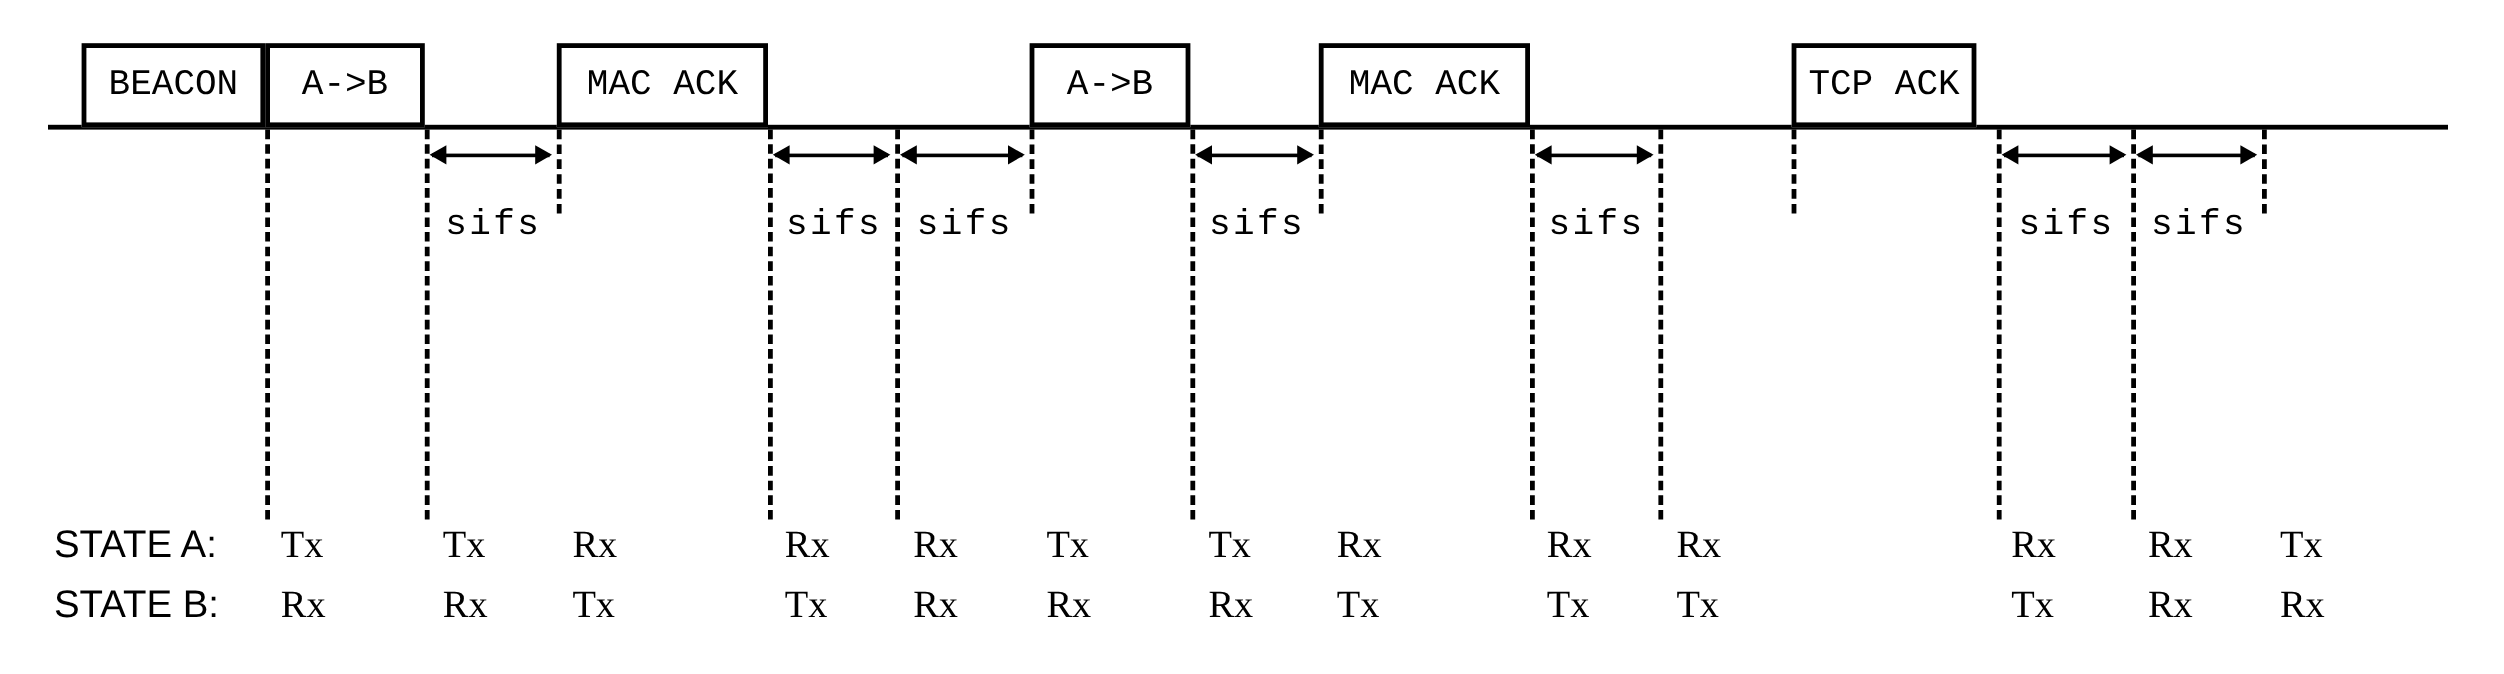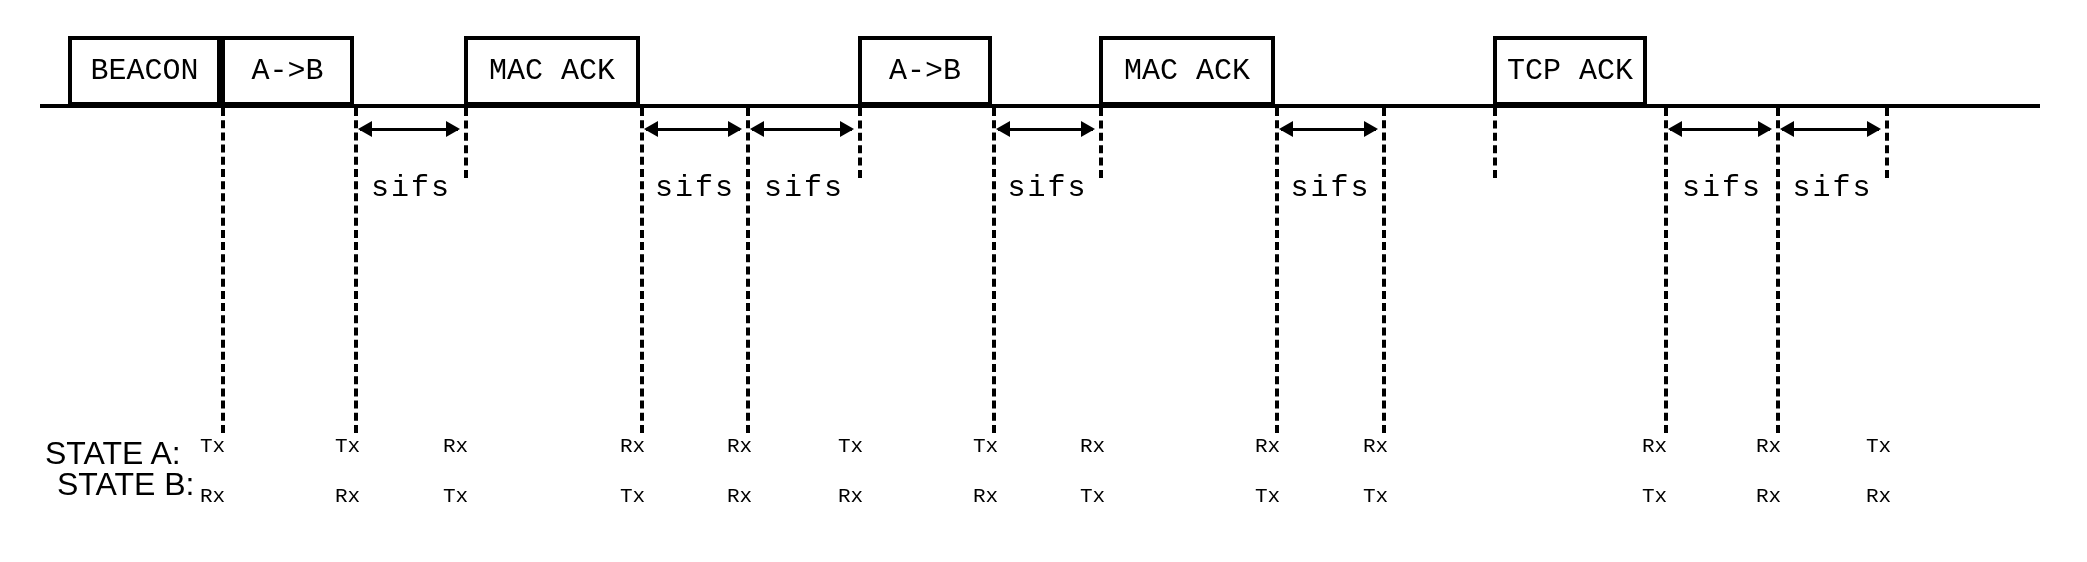--- a/index.html
+++ b/index.html
@@ -71,22 +71,23 @@
       top: -7px;
       right: -2px;
     }
     .state-label {
       position: absolute;
       font-size: 32px;
       font-family: Arial, sans-serif;
     }
     .state-value {
       position: absolute;
-      font-size: 21px;
-      font-family: Liberation Mono, monospace;
+      font-size: 32px;
+      font-family: Liberation Serif, serif;
+      margin-left: 34px;
     }
   </style>
 </head>
 <body>
 
 <div class="diagram">
 
   <div class="timeline-bar" id="timeline" style="left: 20px; width: 2000px;"></div>
 
   <div id="frames-container">
@@ -170,21 +171,21 @@
       <div class="state-value" style="left: 600px; top: 415px;">Rx</div>
       <div class="state-value" style="left: 707px; top: 415px;">Rx</div>
       <div class="state-value" style="left: 818px; top: 415px;">Tx</div>
       <div class="state-value" style="left: 953px; top: 415px;">Tx</div>
       <div class="state-value" style="left: 1060px; top: 415px;">Rx</div>
       <div class="state-value" style="left: 1235px; top: 415px;">Rx</div>
       <div class="state-value" style="left: 1343px; top: 415px;">Rx</div>
       <div class="state-value" style="left: 1622px; top: 415px;">Rx</div>
       <div class="state-value" style="left: 1736px; top: 415px;">Rx</div>
       <div class="state-value" style="left: 1846px; top: 415px;">Tx</div>
-      <div class="state-label" style="left: 25px; top: 446px; margin-left: 12px;">STATE B:</div>
+      <div class="state-label" style="left: 25px; top: 465px;">STATE B:</div>
       <div class="state-value" style="left: 180px; top: 465px;">Rx</div>
       <div class="state-value" style="left: 315px; top: 465px;">Rx</div>
       <div class="state-value" style="left: 423px; top: 465px;">Tx</div>
       <div class="state-value" style="left: 600px; top: 465px;">Tx</div>
       <div class="state-value" style="left: 707px; top: 465px;">Rx</div>
       <div class="state-value" style="left: 818px; top: 465px;">Rx</div>
       <div class="state-value" style="left: 953px; top: 465px;">Rx</div>
       <div class="state-value" style="left: 1060px; top: 465px;">Tx</div>
       <div class="state-value" style="left: 1235px; top: 465px;">Tx</div>
       <div class="state-value" style="left: 1343px; top: 465px;">Tx</div>

